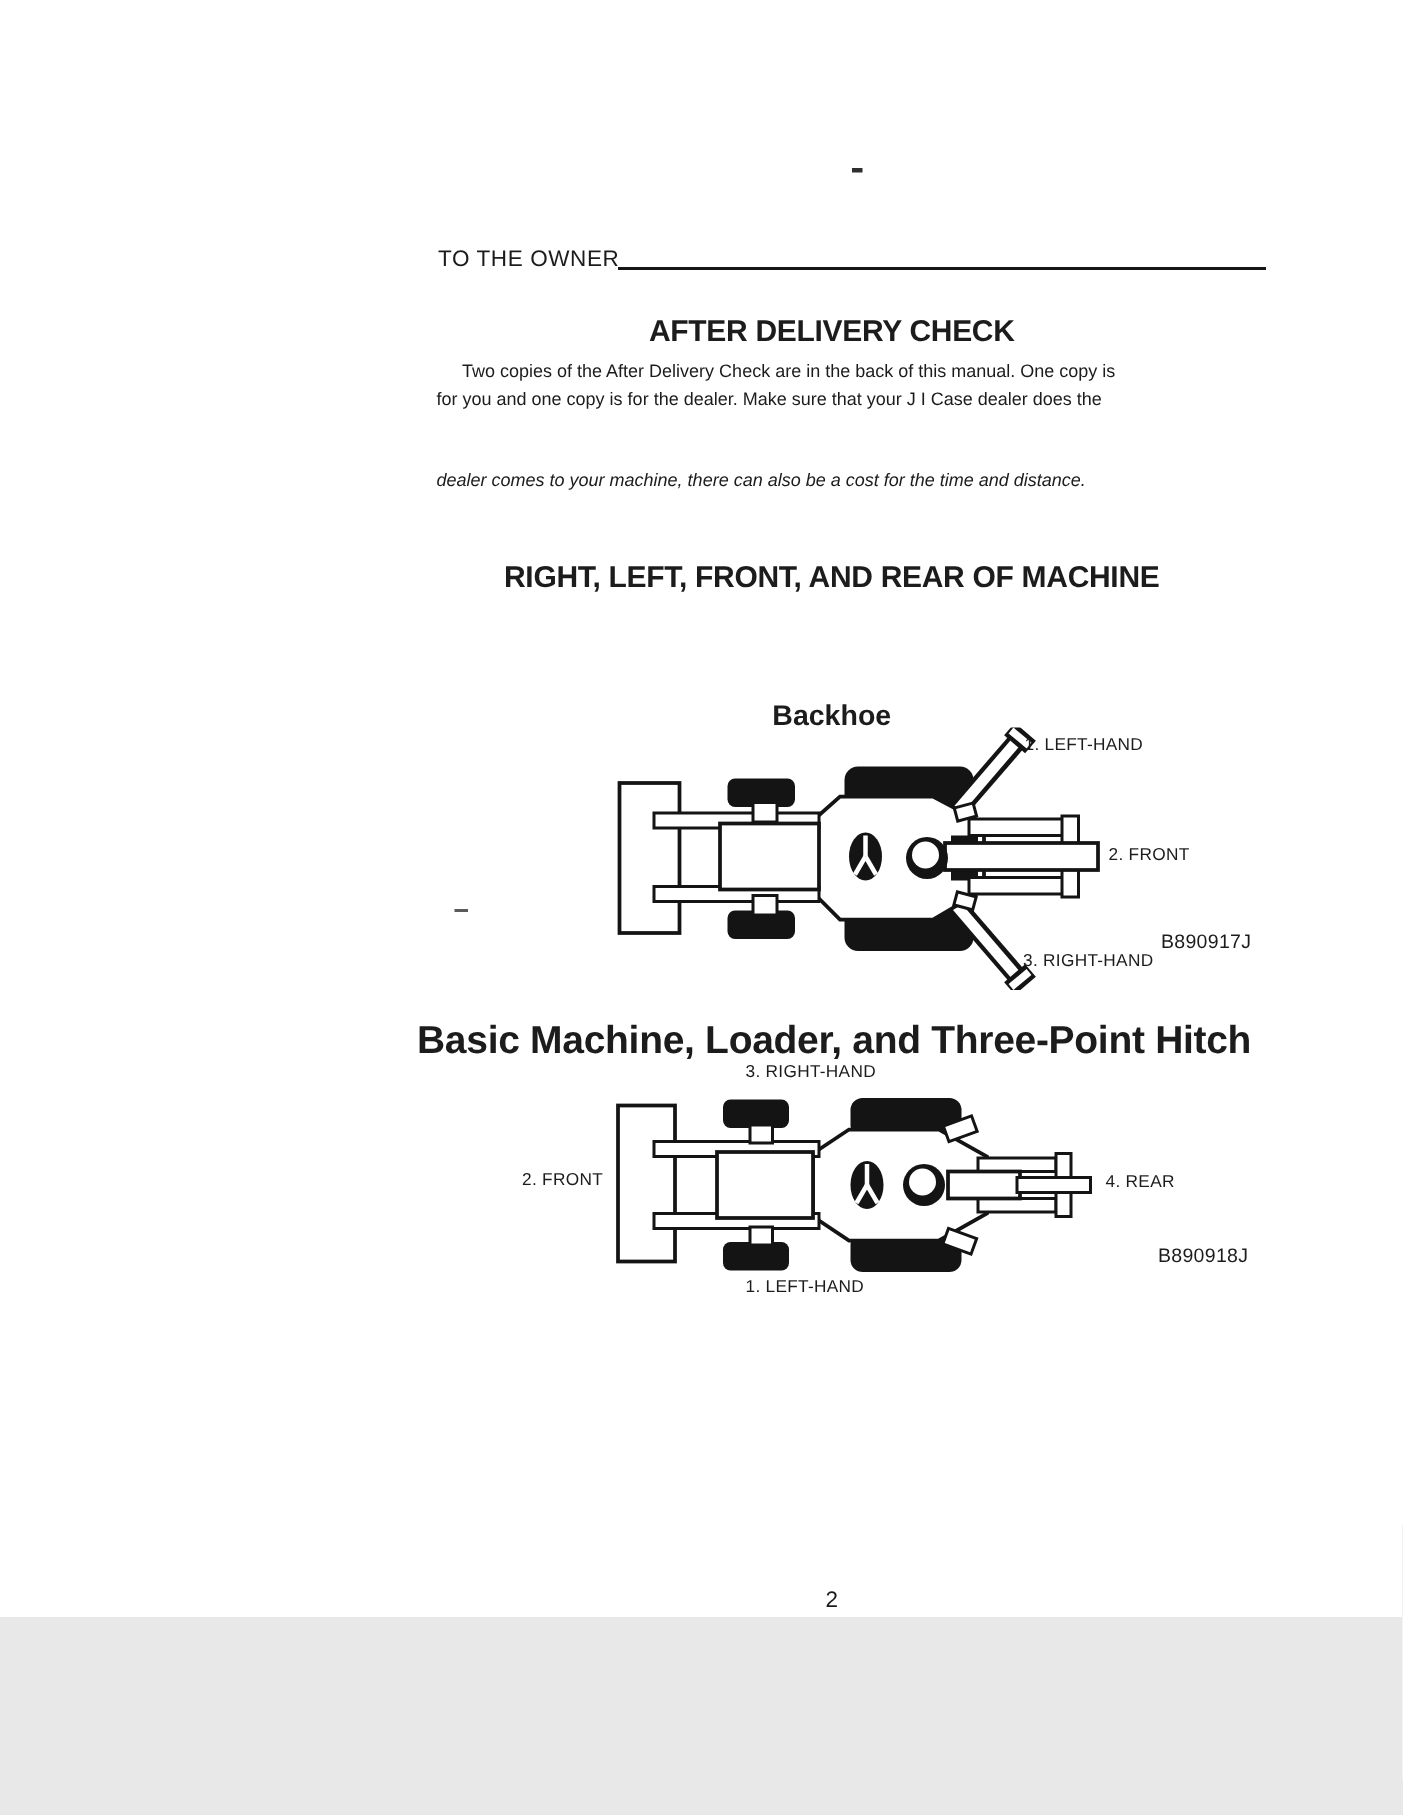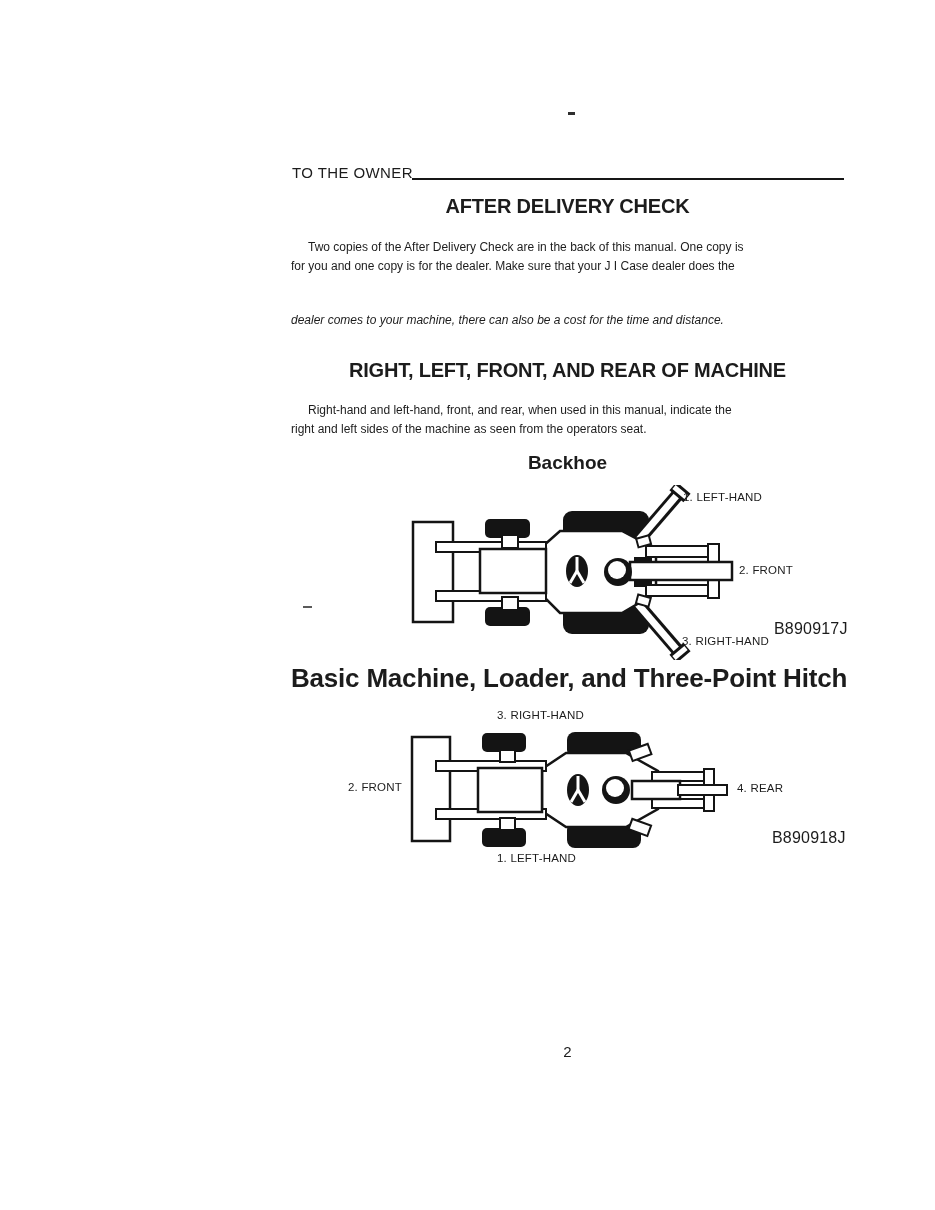--- a/index.html
+++ b/index.html
@@ -1,48 +1,48 @@
 <!DOCTYPE html>
 <html><head>
 <meta charset="utf-8">
 <style>
   html,body{margin:0;padding:0;background:#e8e8e8;}
   .page{
     position:relative;
-    width:935px;height:1210px;
+    width:935px;height:1078px;
     background:#ffffff;
     font-family:"Liberation Sans","DejaVu Sans",sans-serif;
     color:#1c1c1c;
     overflow:hidden;
     margin:0 auto;
   }
   .abs{position:absolute;}
   
   .owner-label{left:292px;top:164px;font-size:15px;letter-spacing:.4px;white-space:nowrap;}
   .owner-rule{left:412px;top:178px;width:432px;height:2px;background:#161616;}
   
-  .col{left:291px;width:553px;text-align:center;white-space:nowrap;}
+  .col{left:278px;width:553px;text-align:center;white-space:nowrap;margin-top:15px;}
   .h-main{font-size:20px;font-weight:700;letter-spacing:-.2px;}
   .h1{top:195px;}
   .h2{top:359px;}
   .h3{top:452px;font-size:19px;font-weight:700;}
   .h4{top:663px;font-size:26px;font-weight:700;letter-spacing:-.2px;}
   .pagenum{top:1043px;font-size:15px;}
   
   .para{left:291px;width:600px;font-size:12px;line-height:19px;}
   .para div{white-space:nowrap;}
   .p1{top:238px;}
   .pnote{top:311px;}
   .p2{top:401px;}
   .ind{padding-left:17px;}
   .note-label{font-weight:700;font-style:normal;margin-right:11px;}
   .note-text{font-style:italic;}
   
   .fig-label{font-size:11.5px;letter-spacing:.2px;white-space:nowrap;}
-  .ref-code{font-size:16px;letter-spacing:.2px;white-space:nowrap;text-align:right;}
+  .ref-code{font-size:13px;letter-spacing:.2px;white-space:nowrap;text-align:right;}
   .d1-left{left:683px;top:491px;}
   .d1-front{left:739px;top:564px;}
   .d1-ref{left:774px;top:620px;}
   .d1-right{left:682px;top:635px;}
   .d2-top{left:497px;top:709px;}
   .d2-front{left:348px;top:781px;}
   .d2-rear{left:737px;top:782px;}
   .d2-ref{left:772px;top:829px;}
   .d2-bottom{left:497px;top:852px;}
   
@@ -66,24 +66,20 @@
     <div class="ind">Two copies of the After Delivery Check are in the back of this manual. One copy is</div>
     <div>for you and one copy is for the dealer. Make sure that your J I Case dealer does the</div>
   </div>
 
   <div class="abs para pnote">
     <div class="note-text">dealer comes to your machine, there can also be a cost for the time and distance.</div>
   </div>
 
   <div class="abs col h2 h-main">RIGHT, LEFT, FRONT, AND REAR OF MACHINE</div>
 
-  <div class="abs para p2">
-    <div class="ind">Right-hand and left-hand, front, and rear, when used in this manual, indicate the</div>
-    <div>right and left sides of the machine as seen from the operators seat.</div>
-  </div>
 
   <div class="abs col h3">Backhoe</div>
 
   <svg class="abs diag1" width="460" height="175" viewBox="0 0 460 175">
 
     <rect x="173" y="26" width="86" height="34" rx="9" fill="#141414"></rect>
     <rect x="173" y="115" width="86" height="34" rx="9" fill="#141414"></rect>
 
     <g>
       <line x1="246" y1="58" x2="290" y2="7" stroke="#141414" stroke-width="13"></line>

